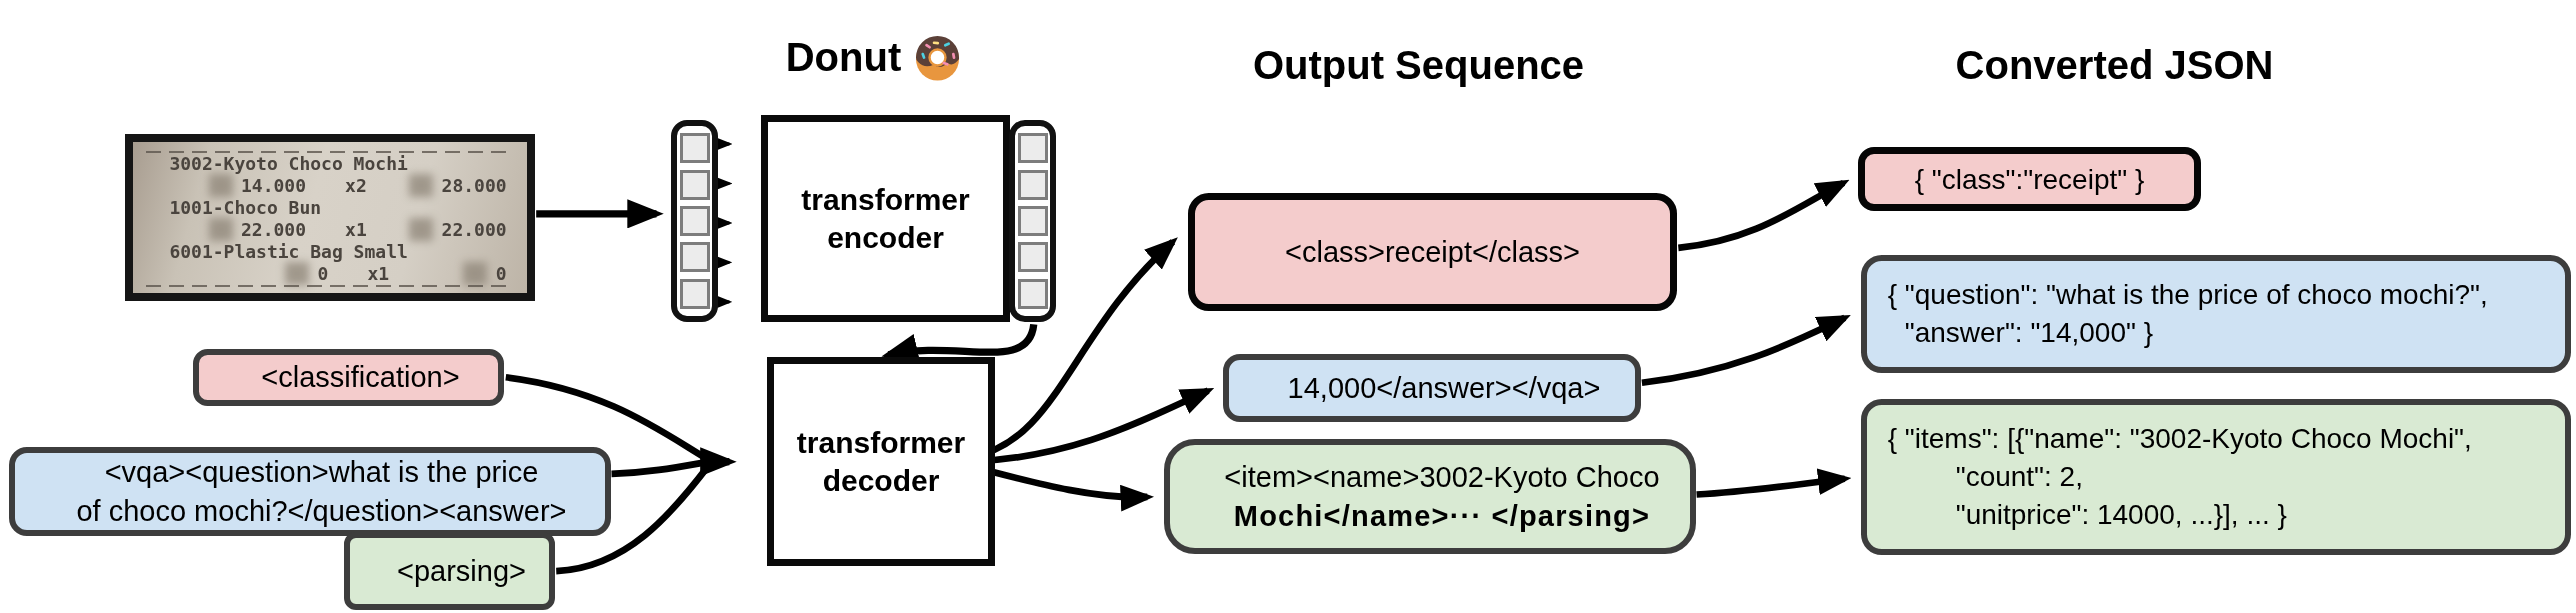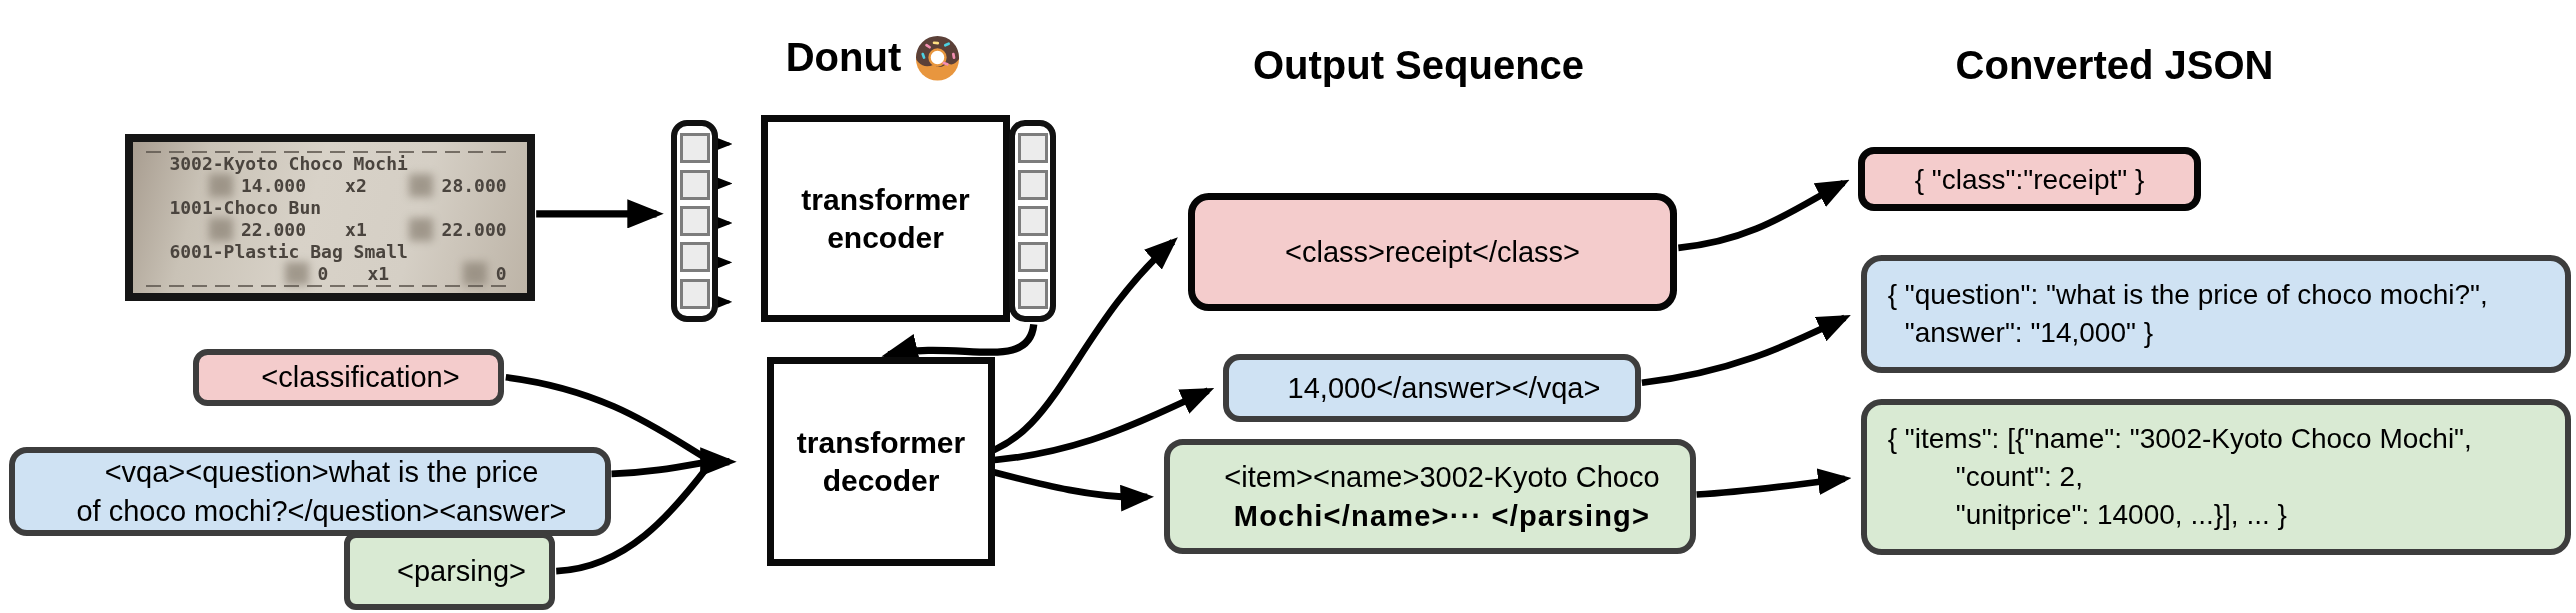--- a/index.html
+++ b/index.html
@@ -194,21 +194,21 @@
   </div>
 
   <div class="abs tagbox bg-pink b-black" style="left:1188px;top:193px;width:489px;height:118px;border-radius:20.7px;">
     <div>&lt;class&gt;receipt&lt;/class&gt;</div>
   </div>
 
   <div class="abs tagbox bg-blue b-gray" style="left:1223px;top:354px;width:418px;height:68px;border-radius:17px;">
     <div>14,000&lt;/answer&gt;&lt;/vqa&gt;</div>
   </div>
 
-  <div class="abs tagbox bg-green b-gray" style="left:1164px;top:439px;width:532px;height:115px;border-radius:19px;">
+  <div class="abs tagbox bg-green b-gray" style="left:1164px;top:439px;width:532px;height:115px;border-radius:31px;">
     <div>&lt;item&gt;&lt;name&gt;3002-Kyoto Choco</div>
     <div class="dots">Mochi&lt;/name&gt;··· &lt;/parsing&gt;</div>
   </div>
 
   <div class="abs tagbox bg-pink b-black" style="left:1858px;top:147px;width:343px;height:64px;border-radius:16px;font-size:28px;">
     <div>{ "class":"receipt" }</div>
   </div>
 
   <div class="abs jsonbox bg-blue b-gray" style="left:1861px;top:255px;width:710px;height:118px;">
     <div>{ "question": "what is the price of choco mochi?",</div>

